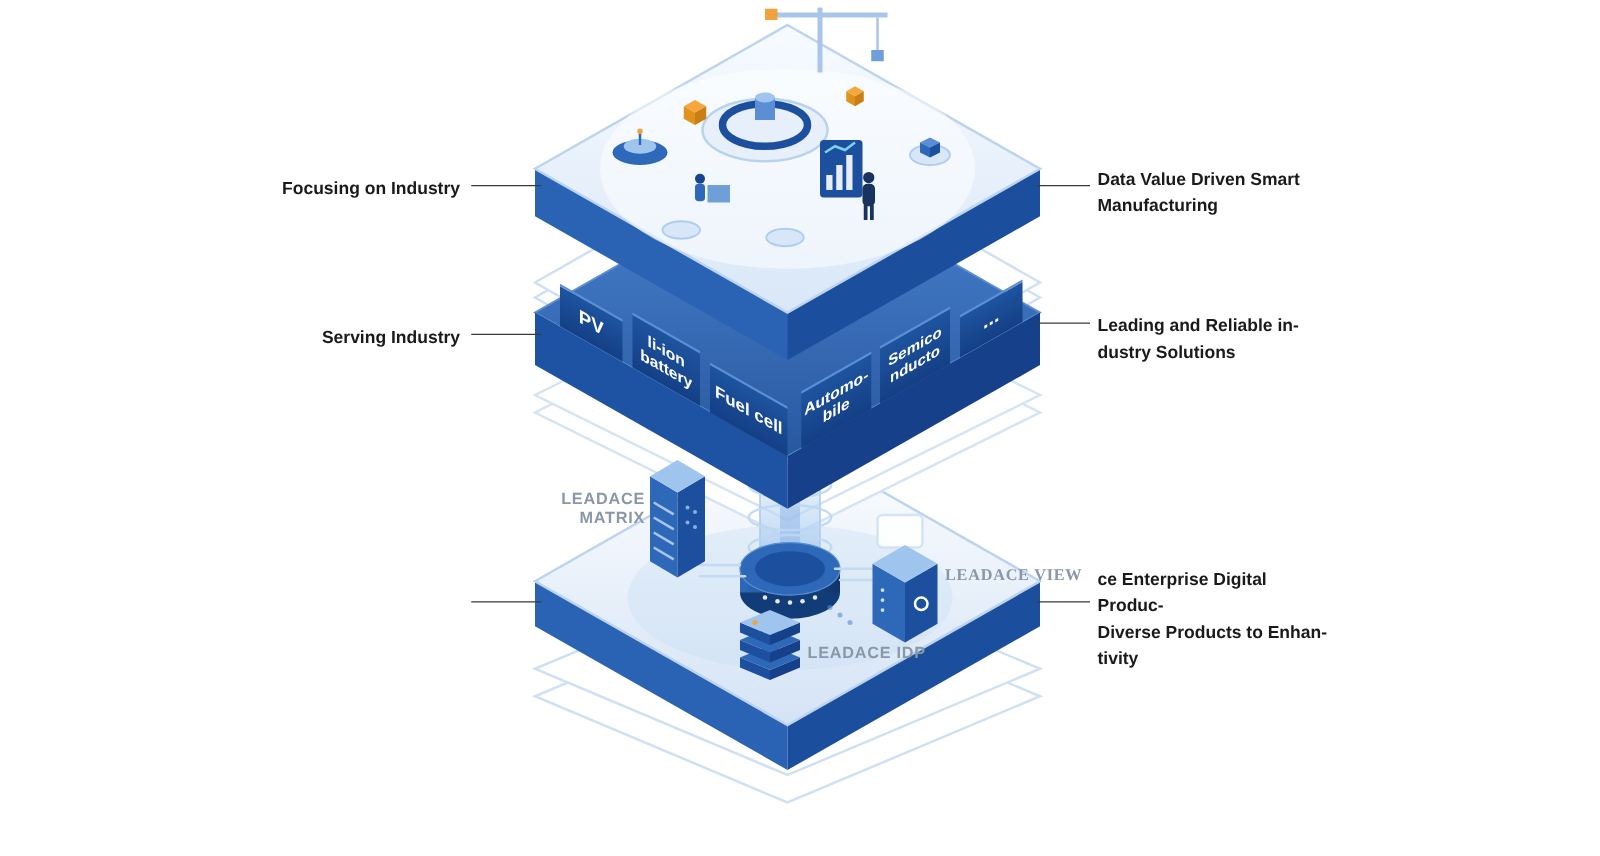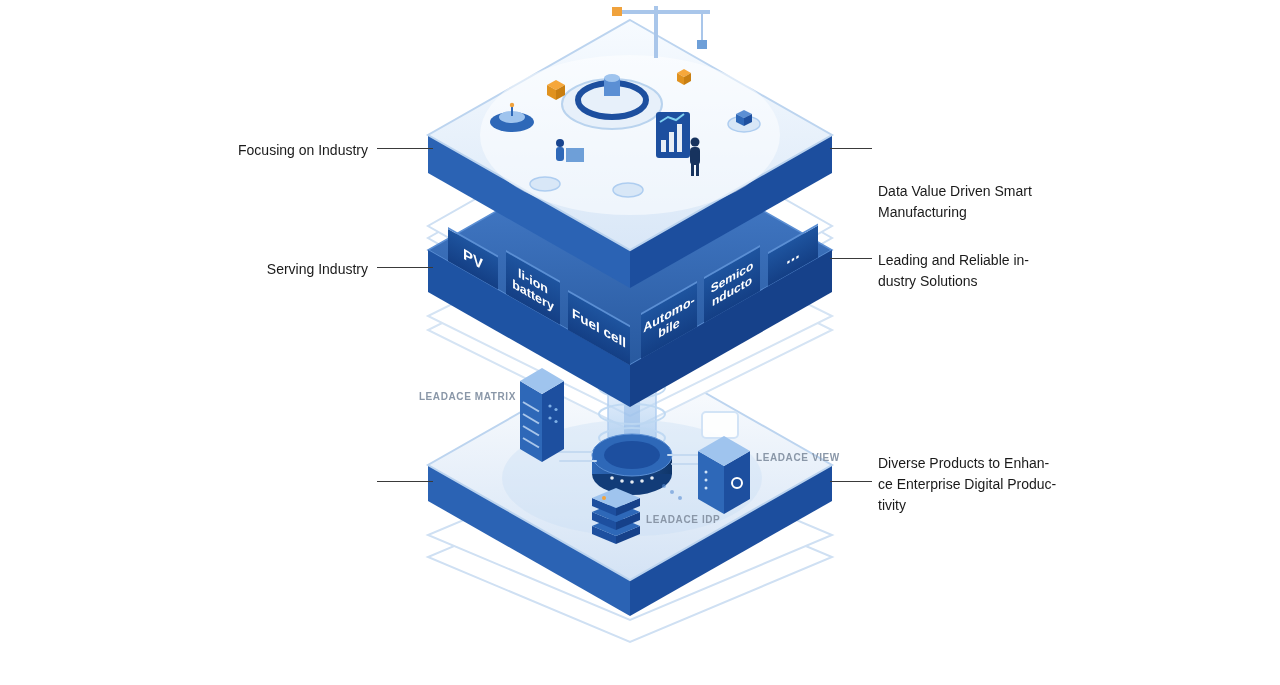--- a/index.html
+++ b/index.html
@@ -1,34 +1,34 @@
 <!DOCTYPE html>
 <html><head>
 <meta charset="utf-8">
 <style>
   html,body{margin:0;padding:0;background:#ffffff;}
   .stage{position:relative;width:1280px;height:685px;background:#ffffff;overflow:hidden;
          font-family:"Liberation Sans", sans-serif;}
   .stage svg{position:absolute;left:0;top:0;}
 
   
-  .side-label{position:absolute;font-weight:normal;color:#1a1a1a;font-size:14px;line-height:21px;}
+  .side-label{position:absolute;font-weight:bold;color:#1a1a1a;font-size:14px;line-height:21px;}
   .side-label.left{text-align:right;}
   .connector{position:absolute;height:0;border-top:1.4px solid #3a3a3a;}
 
   
   .tile{position:absolute;display:flex;align-items:center;justify-content:center;
         background:linear-gradient(180deg,#1e549f 0%,#143f85 100%);
         border-top:2px solid #5b8fd4;color:#ffffff;font-weight:bold;text-align:center;
         line-height:1.15;transform-origin:top left;box-sizing:border-box;}
   .tile-left{transform:skewY(29.65deg);}
   .tile-right{transform:skewY(-29.65deg);}
 
   
-  .product-label{position:absolute;font-size:10px;font-weight:bold;color:#8a97a8;
+  .product-label{position:absolute;font-size:13px;font-weight:bold;color:#8a97a8;
                  letter-spacing:.6px;}
 </style>
 </head>
 <body>
 
 <div class="stage">
 
   <svg width="1280" height="685" viewBox="0 0 1280 685">
     <defs>
       <linearGradient id="gTopFace" x1="0" y1="0" x2="0" y2="1">
@@ -242,35 +242,35 @@
 
   <div class="side-label left" style="left:160px;top:140px;width:208px;">Focusing on Industry</div>
   <div class="connector" style="left:377px;top:148px;width:56px;"></div>
 
   <div class="side-label left" style="left:160px;top:259px;width:208px;">Serving Industry</div>
   <div class="connector" style="left:377px;top:267px;width:56px;"></div>
 
   <div class="connector" style="left:377px;top:481px;width:56px;"></div>
 
   <div class="connector" style="left:830px;top:148px;width:42px;"></div>
-  <div class="side-label" style="left:878px;top:133px;width:180px;margin-top:48px;">
+  <div class="side-label" style="left:878px;top:133px;width:180px;">
     <div>Data Value Driven Smart</div>
     <div>Manufacturing</div>
   </div>
 
   <div class="connector" style="left:830px;top:258px;width:42px;"></div>
   <div class="side-label" style="left:878px;top:250px;width:180px;">
     <div>Leading and Reliable in-</div>
     <div>dustry Solutions</div>
   </div>
 
   <div class="connector" style="left:830px;top:481px;width:42px;"></div>
   <div class="side-label" style="left:878px;top:453px;width:190px;">
+    <div>ce Enterprise Digital Produc-</div>
     <div>Diverse Products to Enhan-</div>
-    <div>ce Enterprise Digital Produc-</div>
     <div>tivity</div>
   </div>
 
   <div class="product-label" style="left:400px;top:391px;width:116px;text-align:right;">LEADACE MATRIX</div>
-  <div class="product-label" style="left:756px;top:452px;">LEADACE VIEW</div>
+  <div class="product-label" style="left:756px;top:452px;font-family:Liberation Serif, serif;">LEADACE VIEW</div>
   <div class="product-label" style="left:646px;top:514px;">LEADACE IDP</div>
 
 </div>
 
 </body></html>

